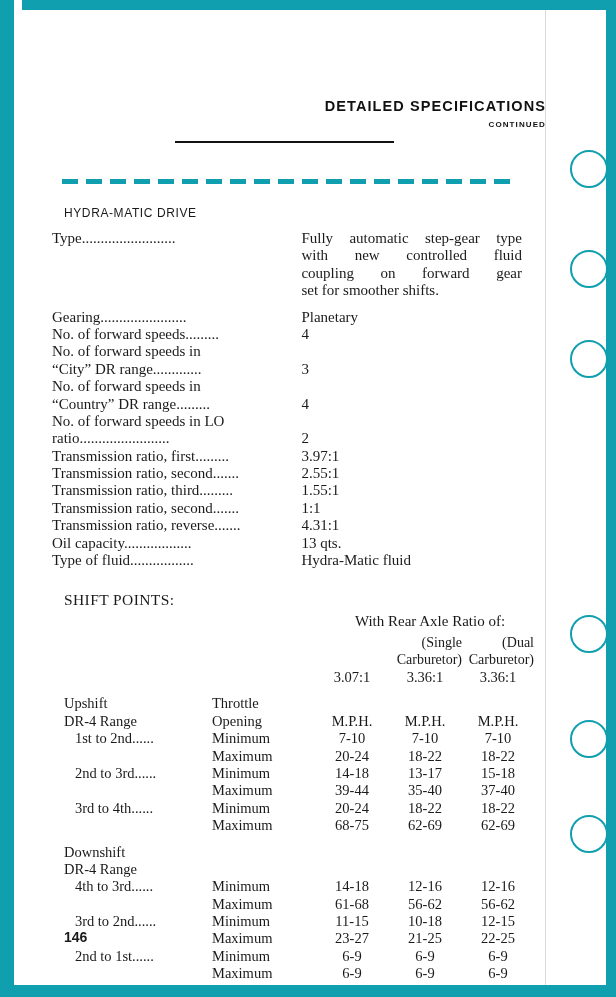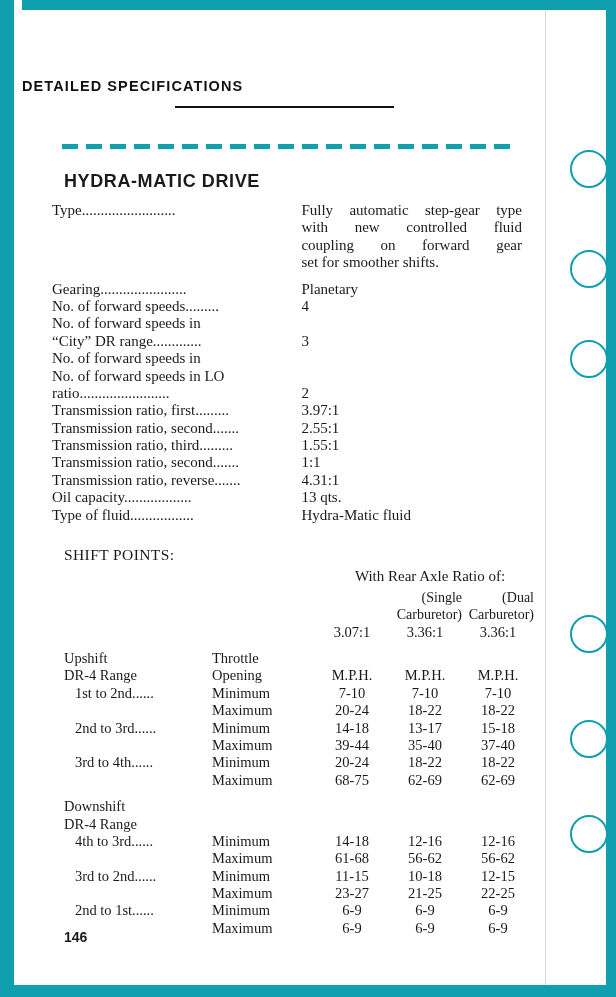--- a/index.html
+++ b/index.html
@@ -68,22 +68,22 @@
     border-radius: 50%;
     background: #ffffff;
   }
   .content {
     position: absolute;
     left: 22px; top: 10px;
     width: 524px;
     height: 975px;
   }
   .header {
-    text-align: left;
-    padding-top: 68px;
+    text-align: right;
+    padding-top: 88px;
   }
   .header-title {
     font-family: "Liberation Sans", sans-serif;
     font-weight: bold;
     font-size: 14.5px;
     letter-spacing: 1.1px;
     color: #111;
   }
   .header-sub {
     font-family: "Liberation Sans", sans-serif;
@@ -100,22 +100,22 @@
     margin: 12px auto 0 auto;
   }
   .dash-rule {
     margin: 36px 0 0 40px;
     width: 452px;
     height: 5px;
     background: repeating-linear-gradient(to right, #0f9fae 0 16px, transparent 16px 24px);
   }
   .section-title {
     font-family: "Liberation Sans", sans-serif;
-    font-weight: bold;
-    font-size: 18px;
+    font-weight: normal;
+    font-size: 12px;
     letter-spacing: 0.6px;
     margin: 22px 0 10px 42px;
   }
   .spec-table {
     margin-left: 30px;
     width: 470px;
     border-collapse: collapse;
     font-size: 15px;
   }
   .spec-table td {
@@ -209,20 +209,21 @@
     <div class="ring-hole" style="top:330px;"></div>
     <div class="ring-hole" style="top:605px;"></div>
     <div class="ring-hole" style="top:710px;"></div>
     <div class="ring-hole" style="top:805px;"></div>
   </div>
 
   <div class="content">
 
     <div class="header">
       <div class="header-title">DETAILED SPECIFICATIONS</div>
+      <div class="header-sub">CONTINUED</div>
       <div class="header-rule"></div>
     </div>
 
     <div class="dash-rule"></div>
 
     <div class="section-title">HYDRA-MATIC DRIVE</div>
 
     <table class="spec-table">
       <tbody>
         <tr>
@@ -253,20 +254,24 @@
         </tr>
         <tr>
           <td class="lbl indent">“City” DR range.............</td>
           <td class="val">3</td>
         </tr>
 
         <tr>
           <td class="lbl">No. of forward speeds in</td>
           <td class="val"></td>
         </tr>
+        <tr>
+          <td class="lbl indent">“Country” DR range.........</td>
+          <td class="val">4</td>
+        </tr>
 
         <tr>
           <td class="lbl">No. of forward speeds in LO</td>
           <td class="val"></td>
         </tr>
         <tr>
           <td class="lbl indent">ratio........................</td>
           <td class="val">2</td>
         </tr>
 

